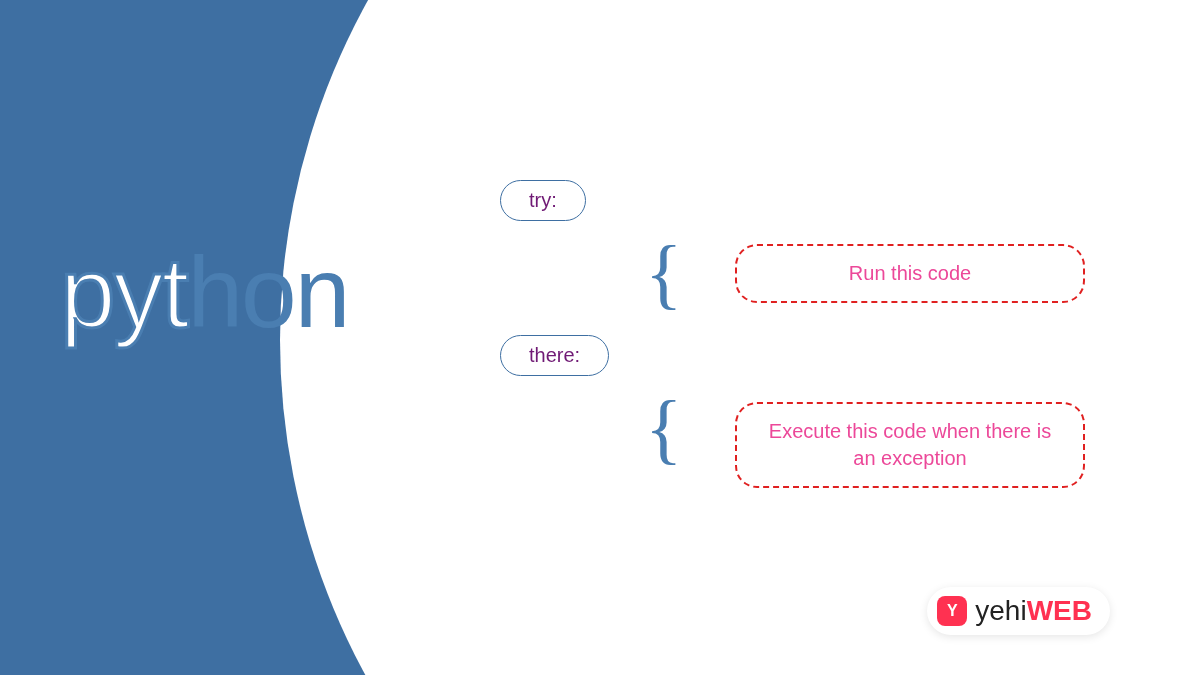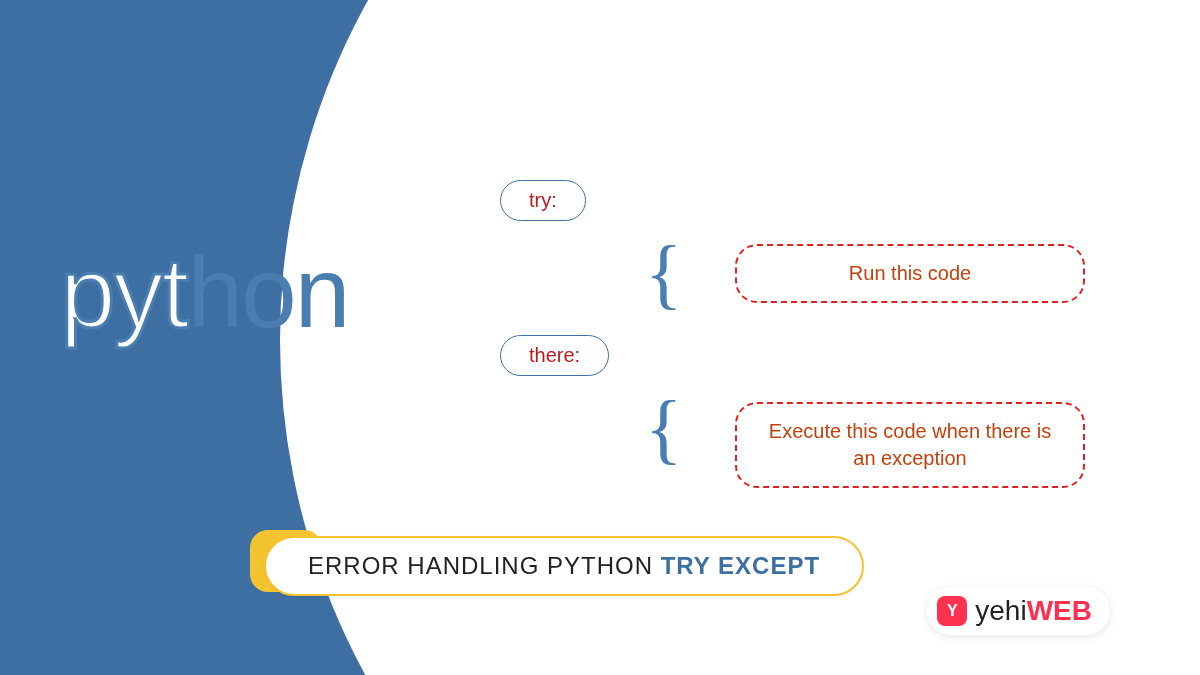--- a/index.html
+++ b/index.html
@@ -46,39 +46,39 @@
 .diagram {
   position: absolute;
   left: 490px; top: 180px;
   z-index: 5;
 }
 .pill {
   border: 1.5px solid #3e6fa2;
   border-radius: 22px;
   padding: 8px 28px;
   font-size: 20px;
-  color: #b91c1c;
+  color: #701a75;
   background: #fff;
   display: inline-block;
   text-align: center;
 }
 .brace {
   position: absolute;
   color: #4a7eb1;
   font-size: 78px;
   font-weight: 300;
   line-height: 1;
   font-family: Georgia, serif;
 }
 .dashed-box {
   border: 2px dashed #e02020;
   border-radius: 22px;
   padding: 14px 26px;
   font-size: 20px;
-  color: #c2410c;
+  color: #ec4899;
   background: #fff;
   text-align: center;
   line-height: 1.35;
 }
 .try-pill { position: absolute; left: 10px; top: 0; }
 .try-brace { left: 155px; top: 55px; }
 .try-box { position: absolute; left: 245px; top: 64px; width: 350px; }
 .except-pill { position: absolute; left: 10px; top: 155px; }
 .except-brace { left: 155px; top: 210px; }
 .except-box { position: absolute; left: 245px; top: 222px; width: 350px; }
@@ -152,26 +152,20 @@
   <div class="diagram">
     <div class="pill try-pill">try:</div>
     <div class="brace try-brace">{</div>
     <div class="dashed-box try-box">Run this code</div>
 
     <div class="pill except-pill">there:</div>
     <div class="brace except-brace">{</div>
     <div class="dashed-box except-box">Execute this code when there is an exception</div>
   </div>
 
-  <div class="title-block">
-    <div class="title-yellow"></div>
-    <div class="title-pill">
-      <span>ERROR HANDLING PYTHON </span><span class="title-bold">TRY EXCEPT</span>
-    </div>
-  </div>
 
   <div class="yehi-logo">
     <div class="yehi-icon">
       <span>Y</span>
     </div>
     <div>
       <span class="yehi-text">yehi</span><span class="yehi-text yehi-web">WEB</span>
     </div>
   </div>
 </div>

